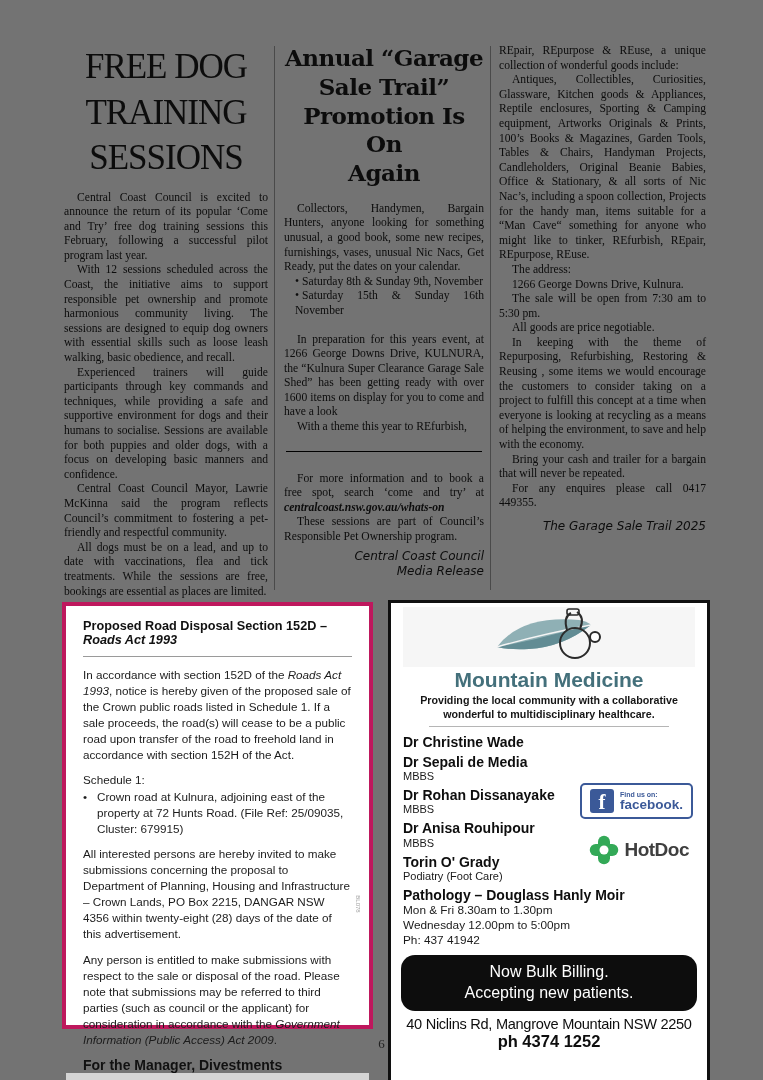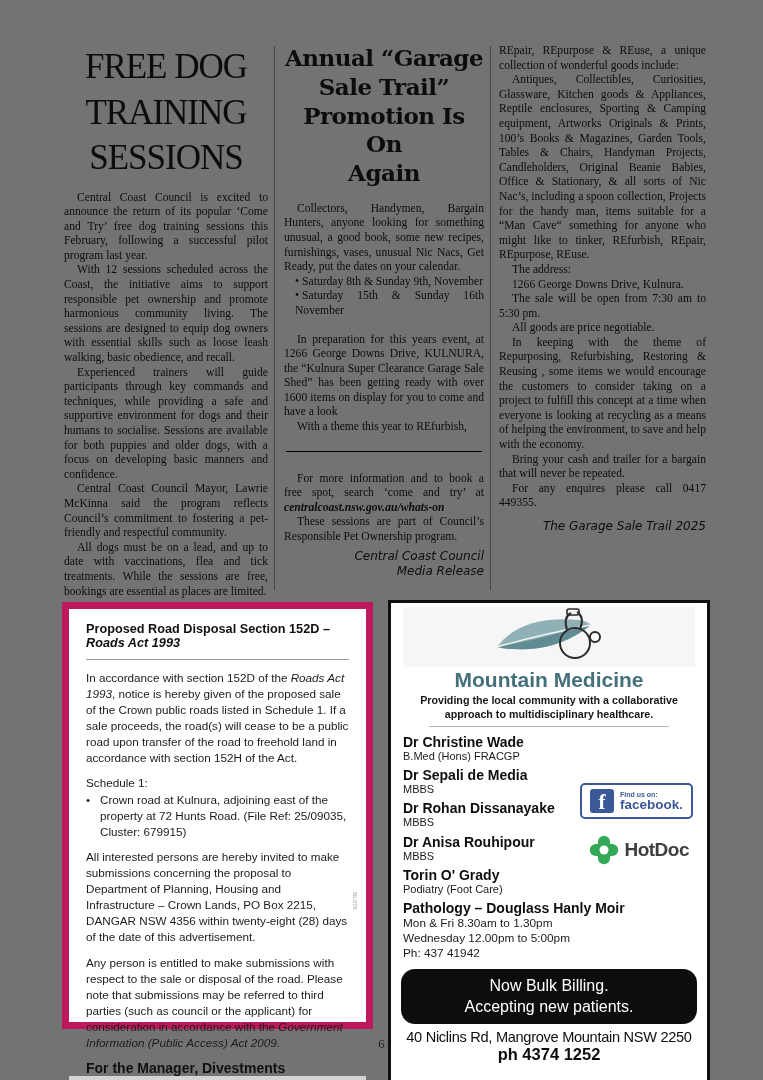--- a/index.html
+++ b/index.html
@@ -27,21 +27,21 @@
   .bullet .dot{margin-right:3px;}
 
   .midrule{border:none;border-top:1.5px solid #000;margin:16px 2px 20px;}
   .urlline{font-weight:bold;font-style:italic;}
   .credit{font-family:"DejaVu Sans",sans-serif;font-style:italic;font-size:12px;
           text-align:right;line-height:1.3;margin-top:4px;}
   .credit3{margin-top:8px;}
 
   
   #road-box{position:absolute;left:62px;top:602px;width:311px;height:427px;
-            border:7px solid #be185d;box-sizing:border-box;background:#fff;
+            border:4px solid #be185d;box-sizing:border-box;background:#fff;
             font-family:"Liberation Sans",sans-serif;display:flex;flex-direction:column;}
   .road-content{padding:13px 17px 0 17px;}
   .road-head{font-size:12.7px;font-weight:bold;color:#111;}
   .road-head .it{font-style:italic;}
   .road-headrule{border:none;border-top:1px solid #9a9a9a;margin:9px 0 10px;}
   .road-p{font-size:11.7px;line-height:1.37;color:#1c1c1c;margin:0 0 9px;}
   .road-p .it{font-style:italic;}
   .sched-label{margin-bottom:1px;}
   .road-bullet{display:flex;font-size:11.7px;line-height:1.37;color:#1c1c1c;margin:0 0 9px;}
   .road-bullet .dot{width:14px;flex:none;}
@@ -175,27 +175,26 @@
           <path d="M14 40 Q55 28 108 18" stroke="#f4f4f4" stroke-width="1.4" fill="none"></path>
           <circle cx="92" cy="36" r="15" stroke="#2b2b2b" stroke-width="2" fill="none"></circle>
           <path d="M84 23 Q80 10 88 6 M97 22 Q102 10 94 5" stroke="#2b2b2b" stroke-width="2" fill="none"></path>
           <rect x="84" y="2" width="12" height="6" rx="2" fill="none" stroke="#2b2b2b" stroke-width="1.6"></rect>
           <circle cx="112" cy="30" r="5" stroke="#2b2b2b" stroke-width="2" fill="#fff"></circle>
         </svg>
       </div>
       <div class="brand">Mountain Medicine</div>
       <div class="tagline">
         <div>Providing the local community with a collaborative</div>
-        <div>approach to multidisciplinary healthcare.</div>
+        <div>wonderful to multidisciplinary healthcare.</div>
       </div>
       <hr class="tagrule">
 
       <div class="doc">
         <div class="nm">Dr Christine Wade</div>
-        <div class="ql">B.Med (Hons) FRACGP</div>
       </div>
       <div class="doc">
         <div class="nm">Dr Sepali de Media</div>
         <div class="ql">MBBS</div>
       </div>
       <div class="doc">
         <div class="nm">Dr Rohan Dissanayake</div>
         <div class="ql">MBBS</div>
       </div>
       <div class="doc">

